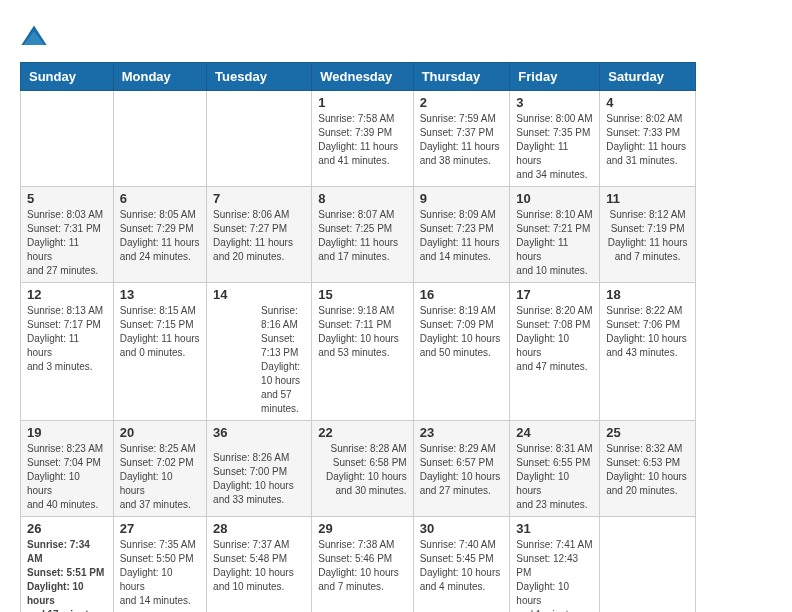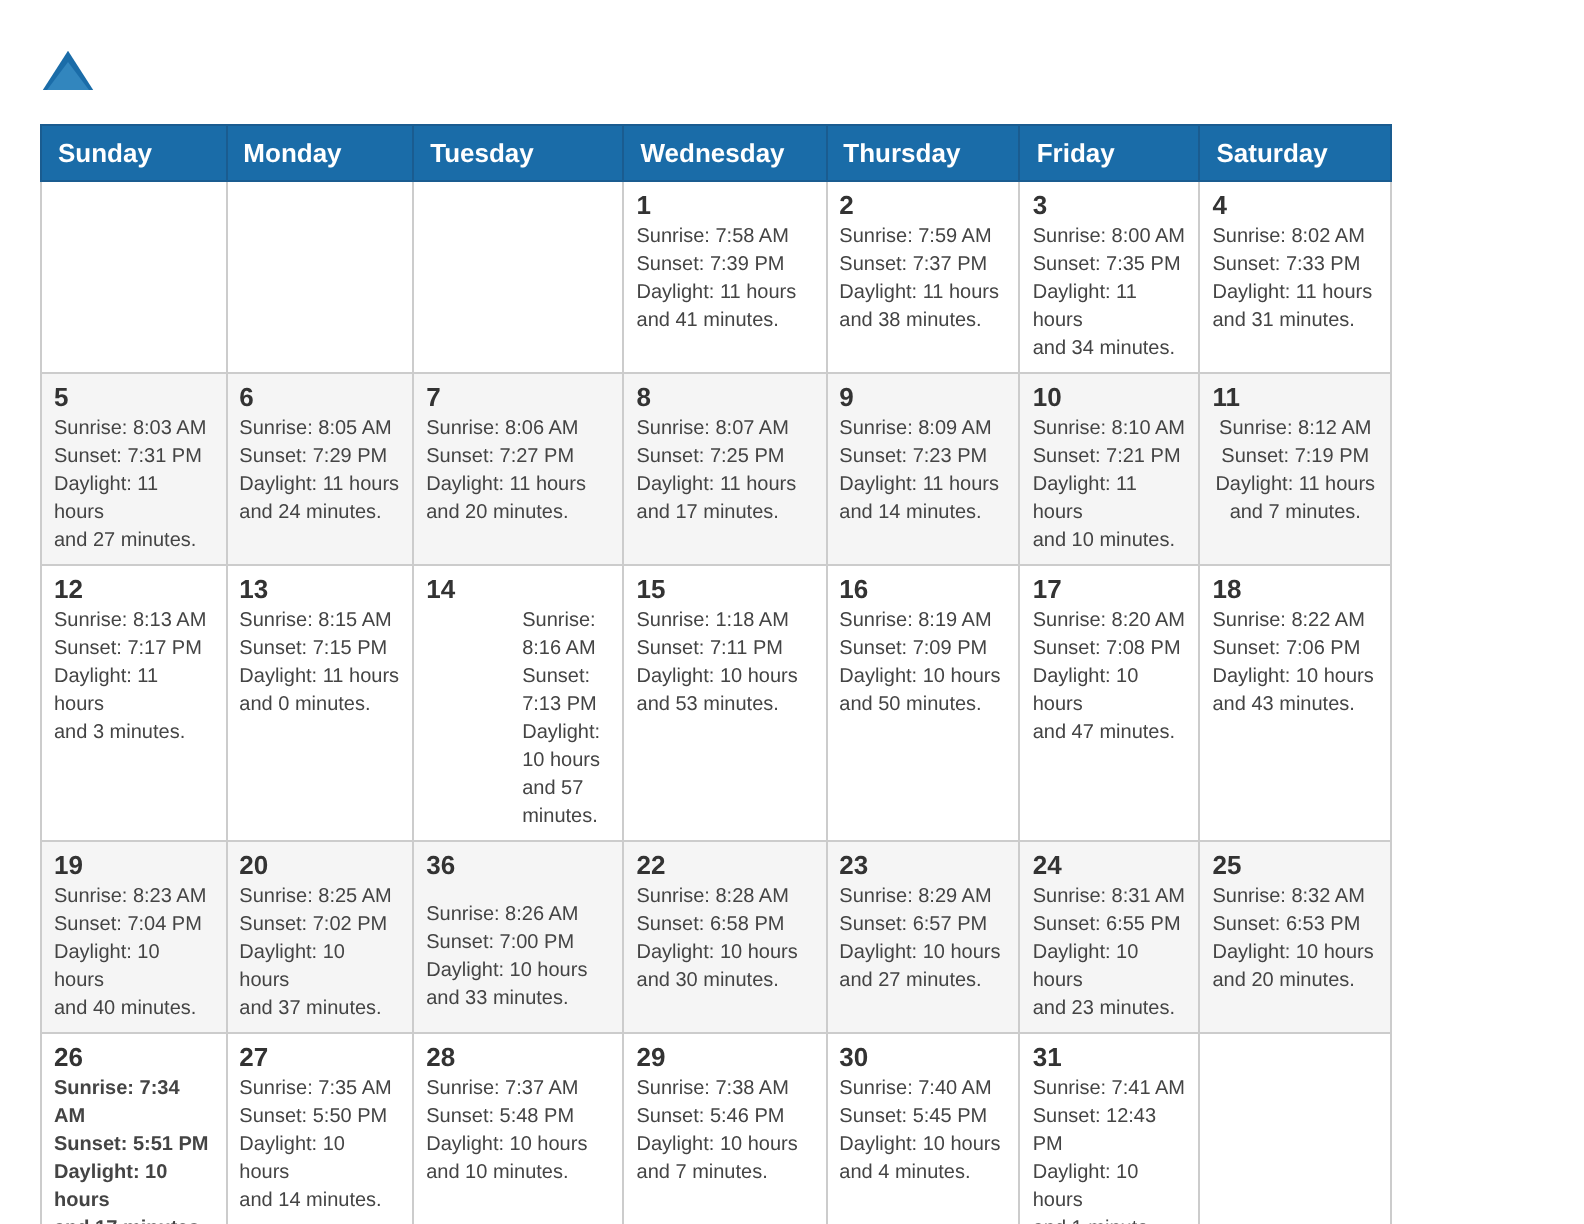--- a/index.html
+++ b/index.html
@@ -230,21 +230,21 @@
           </td>
           <td>
             <span class="day-num">14</span>
             <div class="day-info" style="white-space: pre-line; margin-left: 48px;">Sunrise: 8:16 AM
 Sunset: 7:13 PM
 Daylight: 10 hours
 and 57 minutes.</div>
           </td>
           <td>
             <span class="day-num">15</span>
-            <div class="day-info" style="white-space: pre-line;">Sunrise: 1:18 AM
+            <div class="day-info" style="white-space: pre-line;">Sunrise: 9:18 AM
 Sunset: 7:11 PM
 Daylight: 10 hours
 and 53 minutes.</div>
           </td>
           <td>
             <span class="day-num">16</span>
             <div class="day-info" style="white-space: pre-line;">Sunrise: 8:19 AM
 Sunset: 7:09 PM
 Daylight: 10 hours
 and 50 minutes.</div>
@@ -281,21 +281,21 @@
           </td>
           <td>
             <span class="day-num">36</span>
             <div class="day-info" style="white-space: pre-line; margin-top: 11px;">Sunrise: 8:26 AM
 Sunset: 7:00 PM
 Daylight: 10 hours
 and 33 minutes.</div>
           </td>
           <td>
             <span class="day-num">22</span>
-            <div class="day-info" style="white-space: pre-line;">Sunrise: 8:28 AM
+            <div class="day-info" style="white-space: pre-line; text-align: right;">Sunrise: 8:28 AM
 Sunset: 6:58 PM
 Daylight: 10 hours
 and 30 minutes.</div>
           </td>
           <td>
             <span class="day-num">23</span>
             <div class="day-info" style="white-space: pre-line;">Sunrise: 8:29 AM
 Sunset: 6:57 PM
 Daylight: 10 hours
 and 27 minutes.</div>

